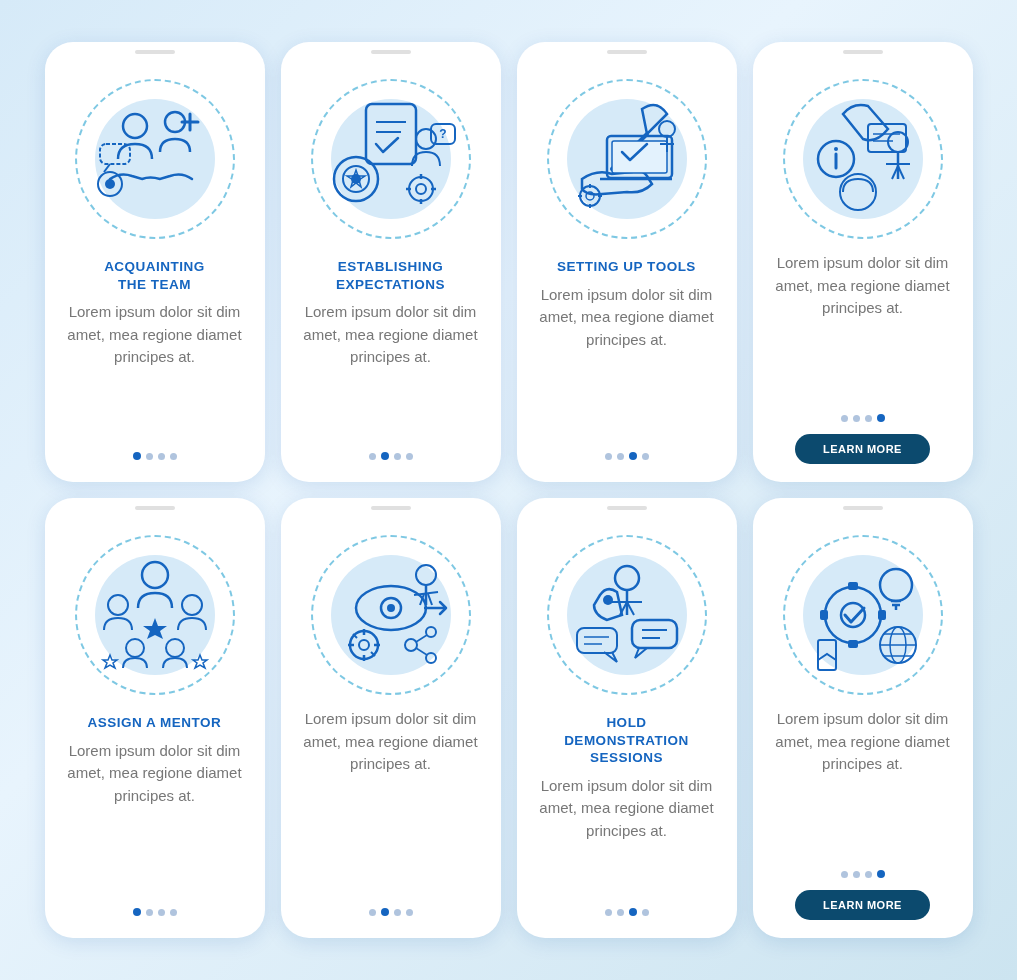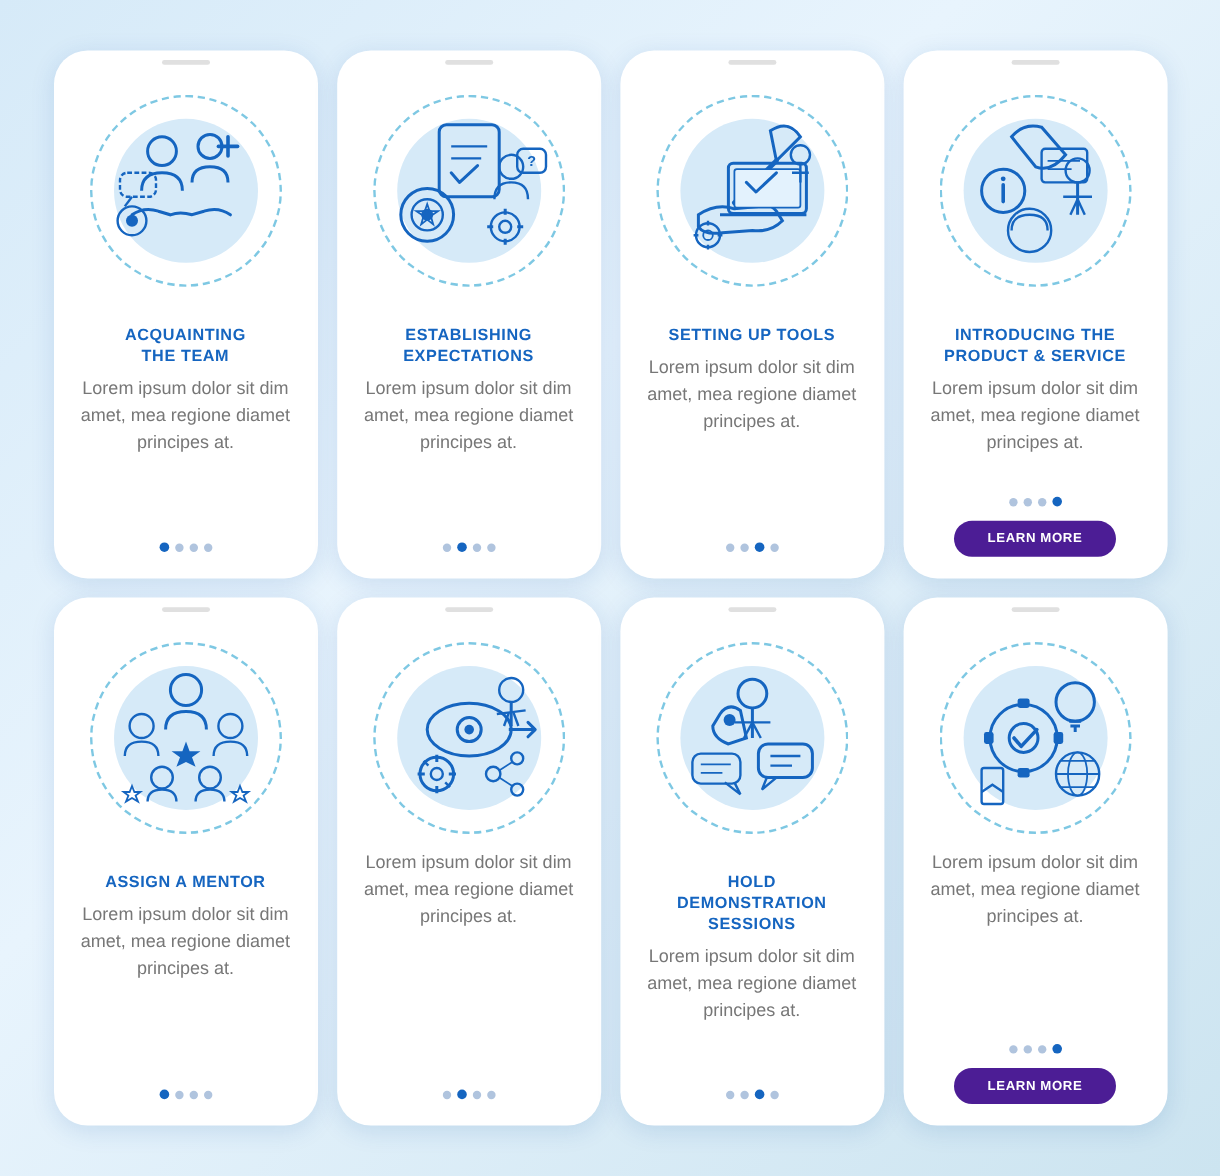--- a/index.html
+++ b/index.html
@@ -83,21 +83,21 @@
       align-items: center;
       justify-content: center;
     }
     .card-title {
       font-size: 13.5px;
       font-weight: 800;
       color: #1565c0;
       text-align: center;
       text-transform: uppercase;
       letter-spacing: 0.5px;
-      margin-top: 18px;
+      margin-top: 6px;
       margin-bottom: 8px;
       line-height: 1.3;
     }
     .card-desc {
       font-size: 15px;
       color: #777;
       text-align: center;
       line-height: 1.5;
       flex: 1;
     }
@@ -114,21 +114,21 @@
       height: 7px;
       border-radius: 50%;
       background: #b0c4de;
     }
     .dot.active {
       background: #1565c0;
       width: 8px;
       height: 8px;
     }
     .learn-btn {
-      background: #4c1d95;
+      background: #0c4a6e;
       color: white;
       border: none;
       border-radius: 22px;
       padding: 9px 28px;
       font-size: 11px;
       font-weight: 700;
       letter-spacing: 0.5px;
       margin-top: 8px;
       cursor: pointer;
       text-transform: uppercase;
@@ -281,21 +281,20 @@
 
           <rect x="80" y="40" width="38" height="28" rx="3" fill="none" stroke="#1565c0" stroke-width="2"></rect>
           <line x1="85" y1="50" x2="112" y2="50" stroke="#1565c0" stroke-width="1.5"></line>
           <line x1="85" y1="57" x2="105" y2="57" stroke="#1565c0" stroke-width="1.5"></line>
 
           <circle cx="70" cy="108" r="18" fill="#d6eaf8" stroke="#1565c0" stroke-width="2"></circle>
           <path d="M55 108 Q55 95 70 95 Q85 95 85 108" fill="none" stroke="#1565c0" stroke-width="2"></path>
         </svg>
       </div>
     </div>
-    <div class="card-title">INTRODUCING THE<br>PRODUCT &amp; SERVICE</div>
     <div class="card-desc">Lorem ipsum dolor sit dim amet, mea regione diamet principes at.</div>
     <div class="dots">
       <div class="dot"></div>
       <div class="dot"></div>
       <div class="dot"></div>
       <div class="dot active"></div>
     </div>
     <button class="learn-btn">LEARN MORE</button>
   </div>
 

